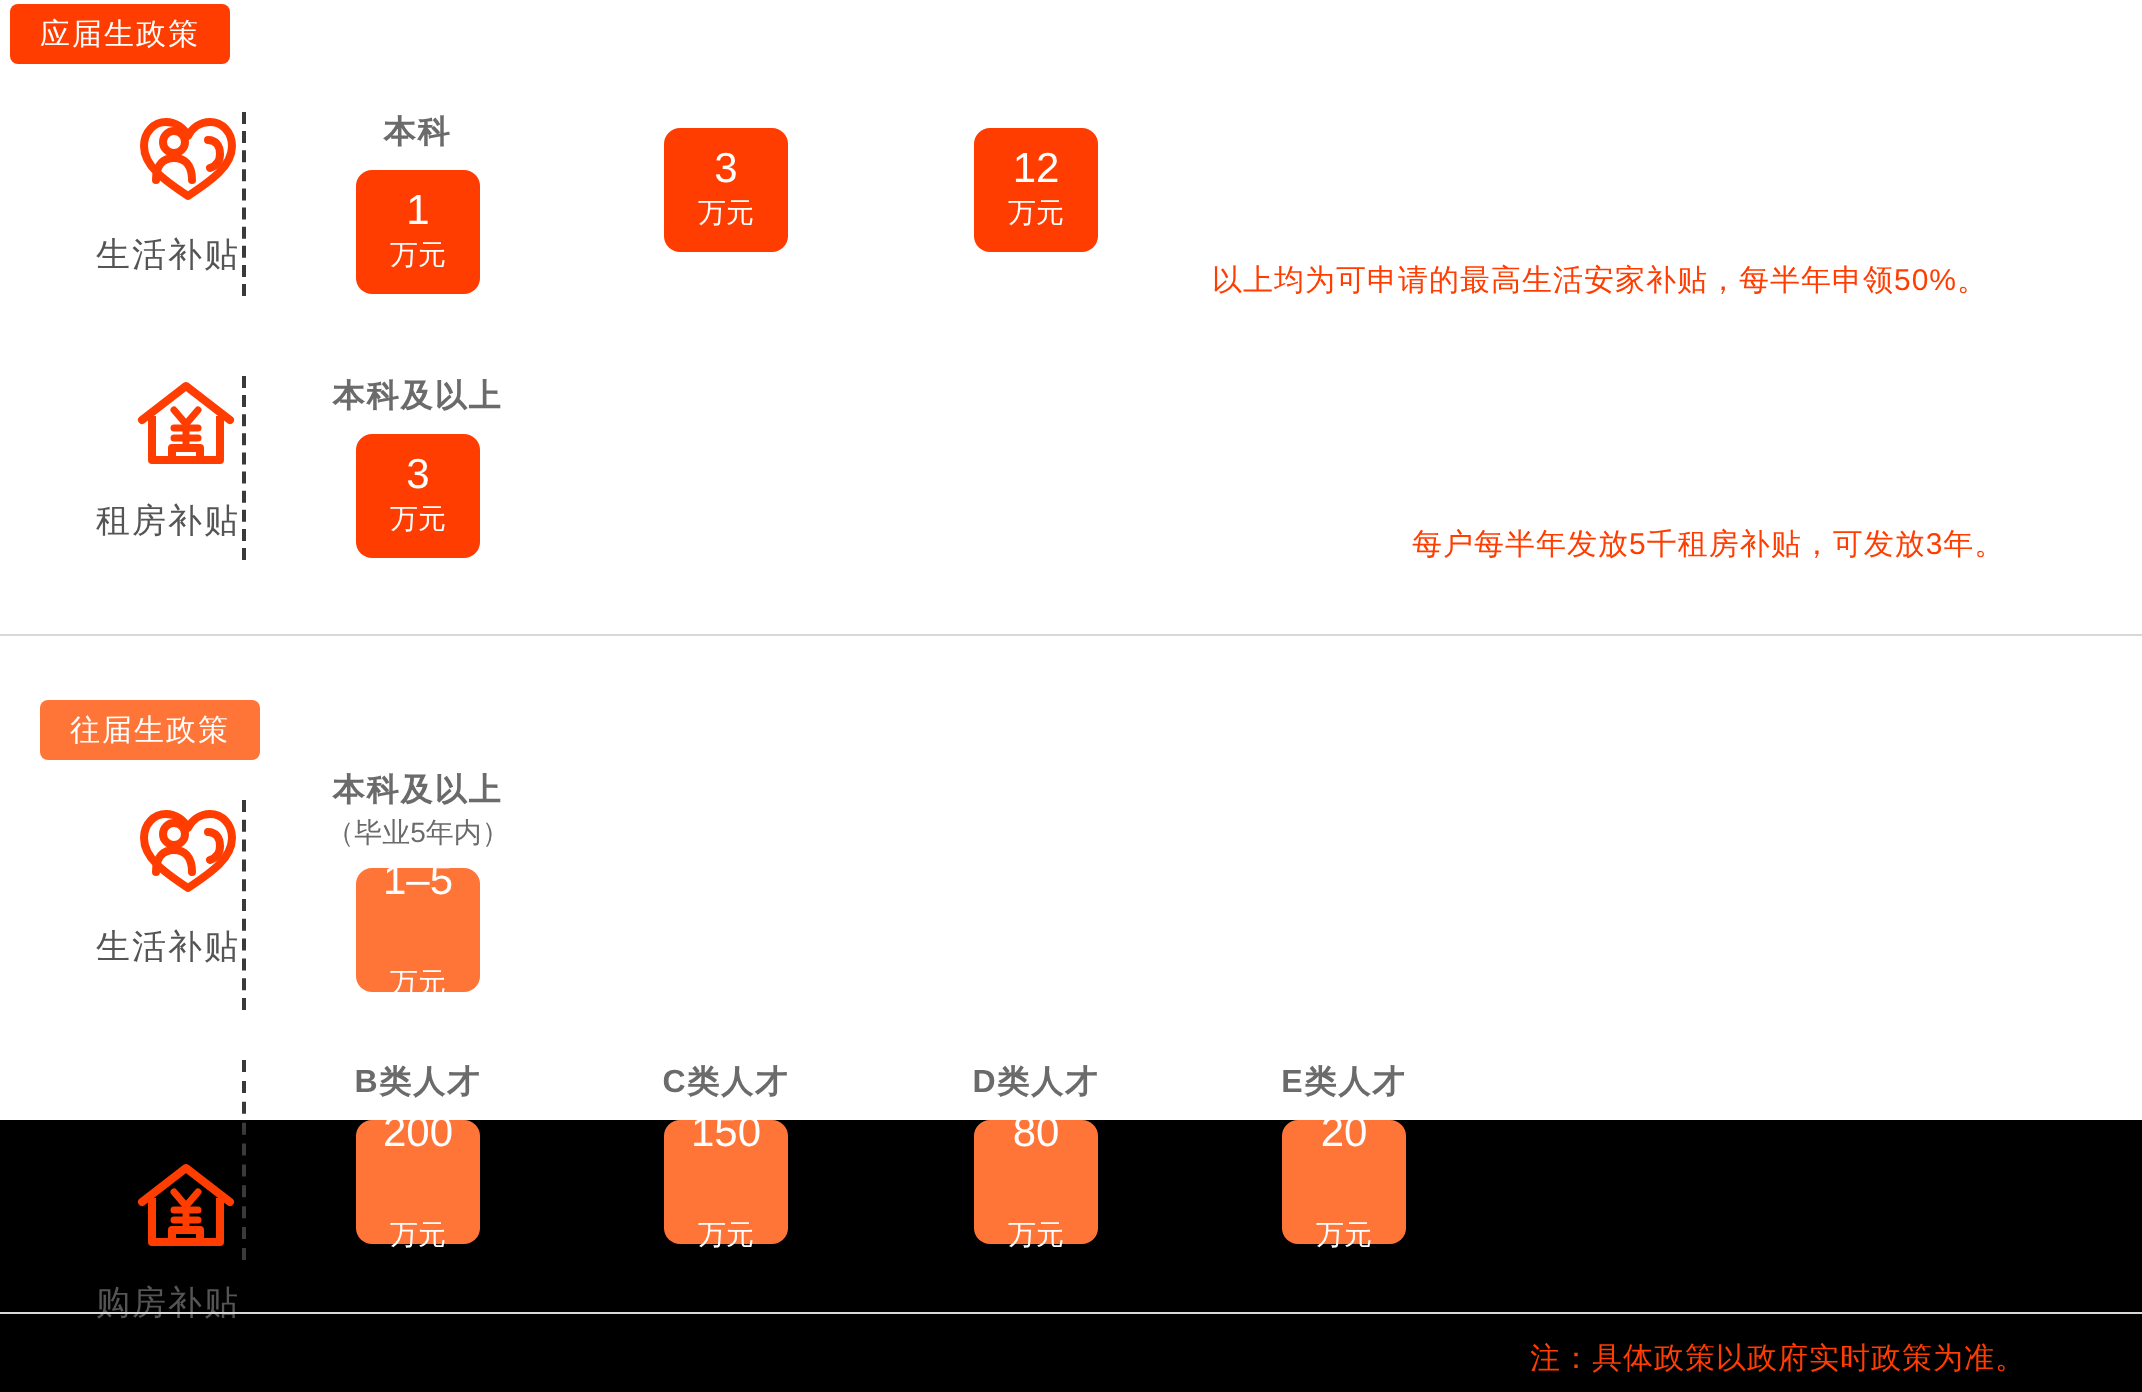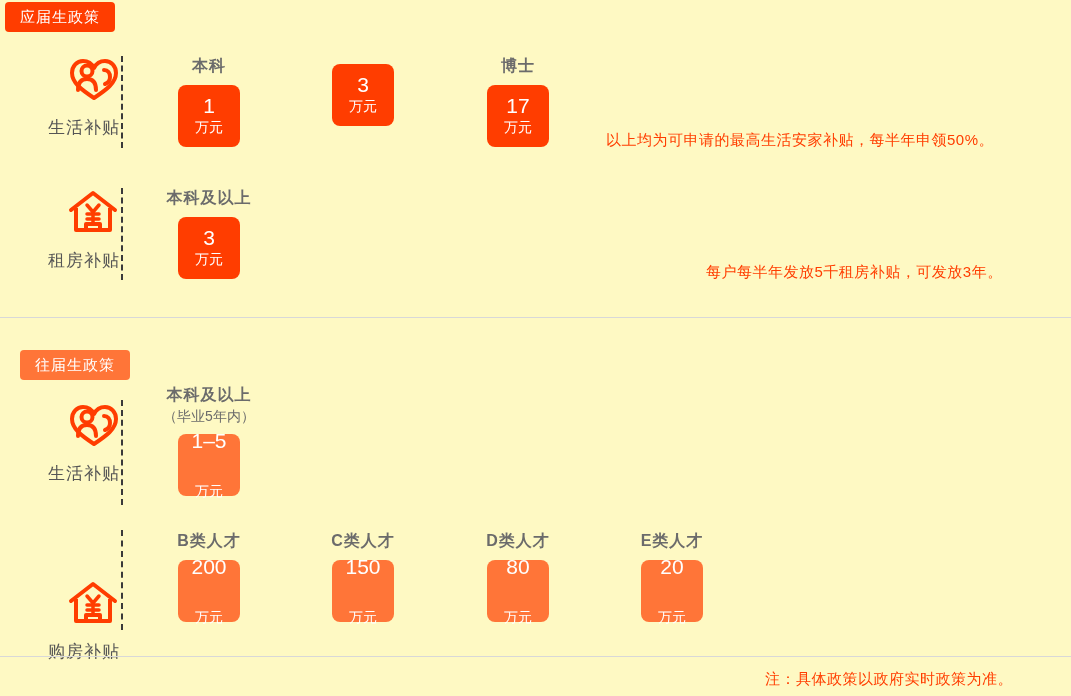--- a/index.html
+++ b/index.html
@@ -3,21 +3,21 @@
 <meta charset="utf-8">
 <style>
   * { box-sizing: border-box; margin: 0; padding: 0; }
   html, body {
     width: 1071px;
     height: 696px;
     background: #000000;
     font-family: "Liberation Sans", "DejaVu Sans", sans-serif;
     overflow: hidden;
   }
-  .page { position: relative; width: 1071px; height: 696px; background: #fef9c3; }
+  .page { position: relative; width: 1071px; height: 560px; background: #ffffff; }
 
   
   .badge {
     position: absolute;
     height: 30px;
     padding: 0 14px;
     display: flex;
     align-items: center;
     justify-content: center;
     border-radius: 4px;
@@ -134,23 +134,22 @@
       <span class="chip-unit">万元</span>
     </div>
   </div>
   <div class="col" style="left:283px; top:56px;">
     <div class="chip tone-a">
       <span class="chip-value">3</span>
       <span class="chip-unit">万元</span>
     </div>
   </div>
   <div class="col" style="left:438px; top:56px;">
-    <div class="col-title">博士</div>
-    <div class="chip tone-a">
-      <span class="chip-value">17</span>
+    <div class="chip tone-a">
+      <span class="chip-value">12</span>
       <span class="chip-unit">万元</span>
     </div>
   </div>
   <div class="note" style="left:606px; top:131px;">以上均为可申请的最高生活安家补贴，每半年申领50%。</div>
 
   <div class="rail" style="top:185px;">
     <span class="icon">
       <svg width="54" height="48" viewBox="0 0 54 48">
         <path d="M5 22 L27 5 L49 22" fill="none" stroke="#FF3D00" stroke-width="4" stroke-linejoin="round" stroke-linecap="round"></path>
         <path d="M10 20 L10 42 L44 42 L44 20" fill="none" stroke="#FF3D00" stroke-width="4" stroke-linejoin="round"></path>

